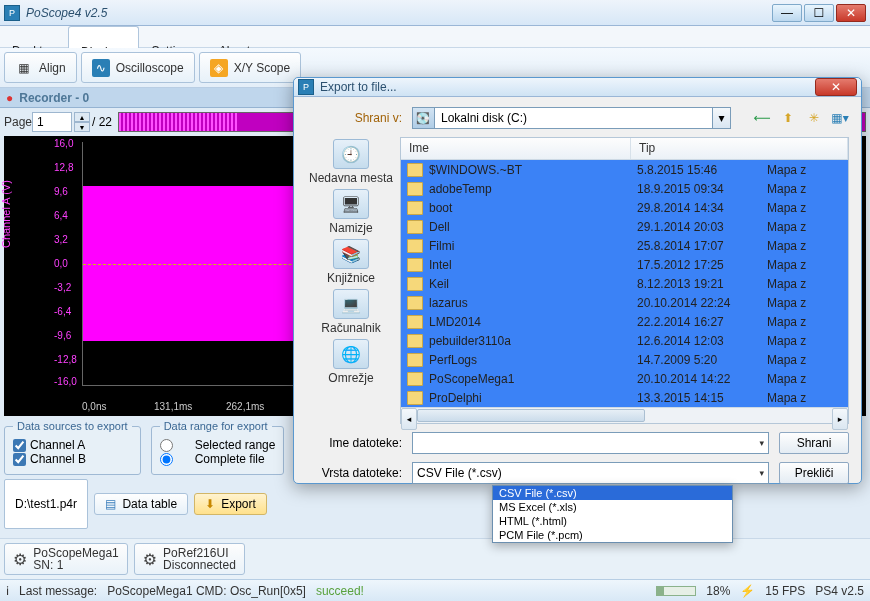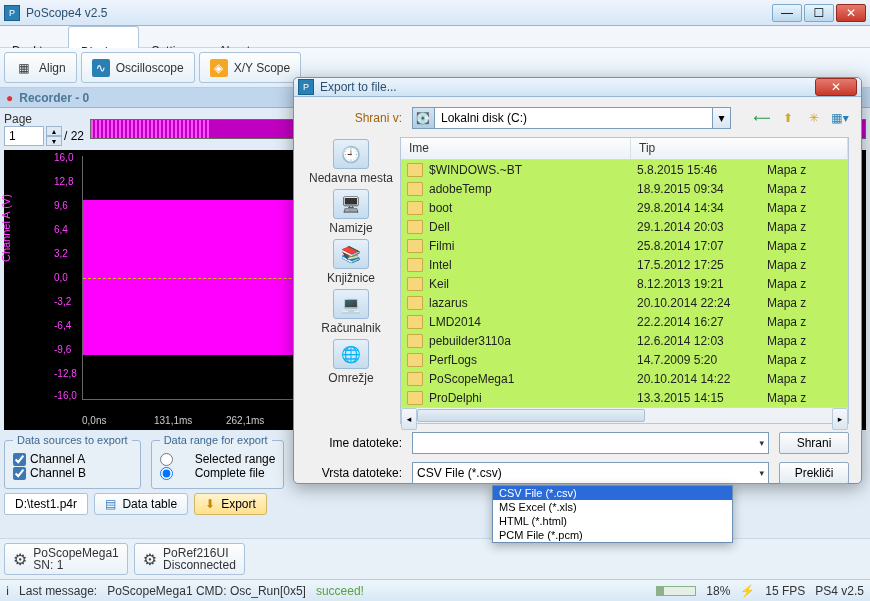--- a/index.html
+++ b/index.html
@@ -3,21 +3,21 @@
 <meta charset="utf-8">
 <style>
 * { box-sizing: border-box; margin: 0; padding: 0; font-family: "Segoe UI", Tahoma, sans-serif; font-size: 12px; }
 body { width: 870px; height: 601px; background: #dce8f5; overflow: hidden; position: relative; }
 
 
 .main-window { width: 870px; height: 601px; display: flex; flex-direction: column; }
 
 .titlebar { height: 26px; background: linear-gradient(#eef4fb,#d7e7f7); border-bottom: 1px solid #9ab6d6; display: flex; align-items: center; padding: 0 4px; }
 .titlebar .ico { width: 16px; height: 16px; background:#2a7fb5; border:1px solid #1a5f8a; margin-right:6px; display:flex; align-items:center; justify-content:center; color:#fff; font-size:9px;}
-.titlebar .title { flex:1; color:#2b506f; }
+.titlebar .title { flex:1; color:#2b506f;font-style:italic; }
 .titlebar .wbtns { display:flex; gap:2px; }
 .titlebar .wbtn { width:30px; height:18px; background: linear-gradient(#e9f5fd,#bcd8ef); border:1px solid #7fa9ca; border-radius:2px; display:flex; align-items:center; justify-content:center; }
 .titlebar .wbtn.close { background: linear-gradient(#e57b6e,#c8392a); border-color:#942a1e; color:#fff; }
 
 .menubar { height:22px; background:#f3f7fb; border-bottom:1px solid #c8d8e8; display:flex; }
 .menubar .item { padding:18px 12px; color:#222; }
 .menubar .item.active { background:#fff; border:1px solid #b0c6dd; border-bottom:1px solid #fff; border-radius:3px 3px 0 0; }
 
 .toolbar { height:40px; background: linear-gradient(#f4f9fe,#e3eef8); border-bottom:1px solid #b9cee4; padding:4px; display:flex; gap:4px; }
 .toolbtn { background: linear-gradient(#fefefe,#e7f1f9); border:1px solid #aac2da; border-radius:3px; padding:4px 10px; display:flex; align-items:center; gap:6px; color:#333; }
@@ -50,21 +50,21 @@
 .scope .xtick { position:absolute; bottom:4px; color:#ccc; font-size:10px; }
 
 .controls-row { display:flex; gap:10px; }
 fieldset.box { border:1px solid #9fb9d4; border-radius:3px; padding:6px 8px 8px; background:#e7f0f7; }
 fieldset.box legend { color:#3a6793; padding:0 4px; font-size:11px; }
 .cb { display:flex; align-items:center; gap:4px; }
 .cb input { accent-color:#3c78b4; }
 .radio { display:flex; align-items:center; gap:22px; }
 
 .bottom-row { display:flex; gap:6px; align-items:center; }
-.bottom-row .fname { background:#fff; border:1px solid #aac2da; border-radius:2px; padding:3px 10px; }
+.bottom-row .fname { background:#fff; border:1px solid #aac2da; border-radius:2px; padding:17px 10px; }
 .bttn { background: linear-gradient(#fefefe,#e7f1f9); border:1px solid #aac2da; border-radius:3px; padding:3px 10px; display:flex; align-items:center; gap:6px; }
 .bttn.export { background: linear-gradient(#fff3cf,#ffe18c); border-color:#d2b667; }
 .bttn.export .iconbox { color:#c78700; }
 .bttn.dt .iconbox { color:#3a7dbb; }
 
 .dev-row { display:flex; gap:6px; padding:4px; background:#e8f1f8; border-top:1px solid #c8d8e8; }
 .dev { background: linear-gradient(#fdfdfd,#e9f2f9); border:1px solid #aac2da; border-radius:3px; padding:3px 8px; display:flex; gap:6px; align-items:center; }
 .dev .gear { font-size:16px; color:#444; }
 .dev .txt { display:flex; flex-direction:column; font-size:11px; line-height:12px; color:#333; }
 
@@ -89,21 +89,21 @@
 .combo-wrap .txt { flex:1; border:1px solid #7a9cb9; padding:1px 6px; display:flex; align-items:center; background:#fff; }
 .combo-wrap .arr { width:18px; border:1px solid #7a9cb9; border-left:none; background:linear-gradient(#f4f8fb,#d9e6f2); display:flex; align-items:center; justify-content:center; }
 .nav-icons { display:flex; gap:8px; margin-left:12px; }
 .nav-icons span { width:18px; height:18px; display:flex; align-items:center; justify-content:center; color:#2a7fb5; }
 
 .file-area { flex:1; display:flex; gap:4px; min-height:0; }
 .places { width:90px; display:flex; flex-direction:column; gap:4px; align-items:center; padding-top:2px; }
 .place { display:flex; flex-direction:column; align-items:center; gap:2px; color:#333; font-size:11px; }
 .place .pic { width:36px; height:30px; background:linear-gradient(#e6f0f9,#c5dced); border:1px solid #9cbad6; border-radius:3px; display:flex; align-items:center; justify-content:center; font-size:16px; }
 
-.listview { flex:1; background:#bef264; border:1px solid #b5c7d8; display:flex; flex-direction:column; }
+.listview { flex:1; background:#3b82f6; border:1px solid #b5c7d8; display:flex; flex-direction:column; }
 .listview .hdr { height:22px; display:flex; background:linear-gradient(#fdfdfd,#ebf1f7); border-bottom:1px solid #cdd9e4; }
 .listview .hdr div { padding:3px 8px; border-right:1px solid #d7e1ea; color:#333; }
 .col-name { width:230px; }
 .col-date { width:130px; }
 .col-type { flex:1; }
 .listview .rows { flex:1; overflow:hidden; }
 .listview .row { height:19px; display:flex; align-items:center; }
 .listview .row .folder { width:16px; height:14px; background:#f6d87a; border:1px solid #c9a84a; border-radius:1px; margin:0 6px; }
 .listview .row .nm { width:208px; color:#222; }
 .listview .row .dt { width:130px; color:#222; }
@@ -161,21 +161,21 @@
   </div>
 
   <div class="recorder-bar">
     <span class="ric">●</span>
     <span>Recorder - 0</span>
   </div>
 
   <div class="contentarea">
 
     <div class="page-row">
-      <div style="display:flex;flex-direction:column;align-items:flex-start;">
+      <div style="display:flex;flex-direction:row;align-items:center;">
         <span class="pglabel">Page</span>
         <div style="display:flex;align-items:center;gap:2px;">
           <input value="1" style="">
           <div class="spin">
               <div>▲</div>
               <div>▼</div>
             </div>
           <span>/ 22</span>
         </div>
       </div>

